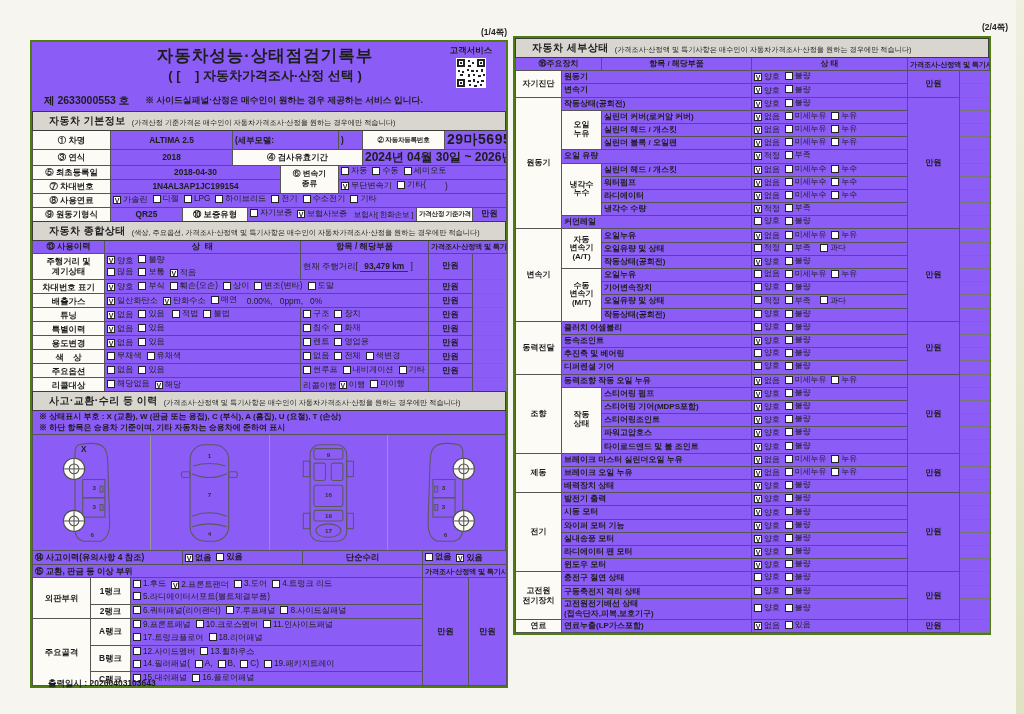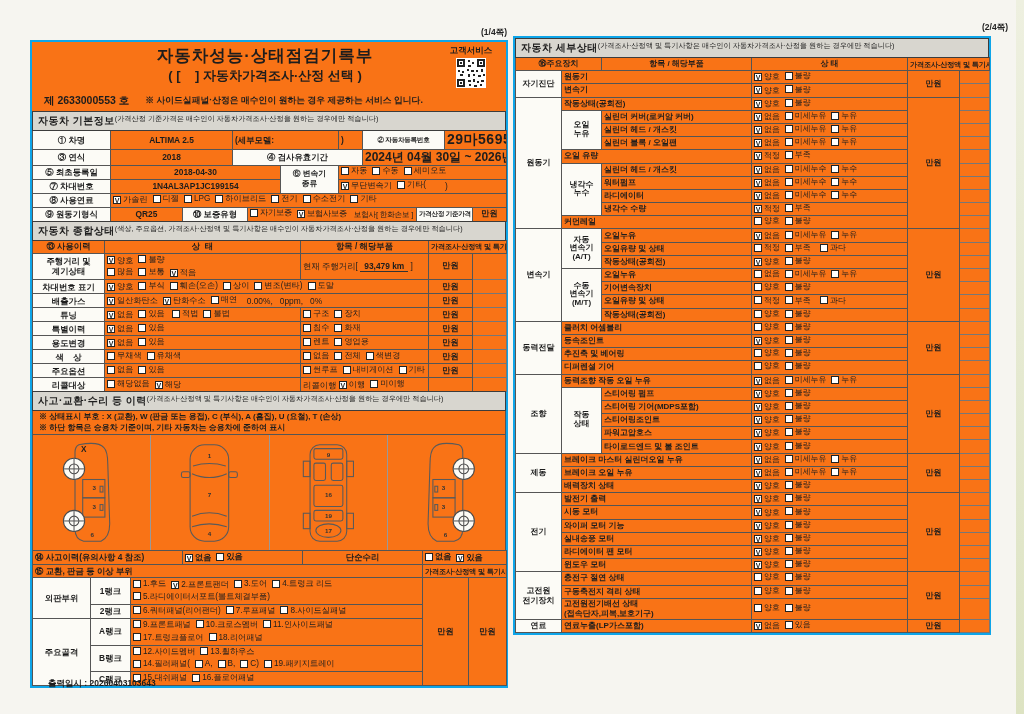--- a/index.html
+++ b/index.html
@@ -1,31 +1,31 @@
 <!DOCTYPE html>
 <html><head>
 <meta charset="utf-8">
 <style>
 *{box-sizing:border-box;margin:0;padding:0}
 html,body{width:1024px;height:714px}
 body{position:relative;background:#f6f5f0;font-family:"Liberation Sans",sans-serif;color:#1d1d1d;overflow:hidden}
 body::after{content:"";position:absolute;right:0;top:0;width:8px;height:100%;background:linear-gradient(#eef0e0,#dde3c2);pointer-events:none}
 .pagelabel{position:absolute;font-size:8.5px;font-weight:bold;color:#222}
-.page{position:absolute;background:#f97316;border:2px solid #0ea5e9}
+.page{position:absolute;background:#8b5cf6;border:2px solid #4d7c0f}
 .lp-head{display:flex;align-items:flex-start;padding:3px 6px 0 6px}
 .titlebox{flex:1;text-align:center;padding-left:50px}
 .title{font-size:16.5px;font-weight:bold;letter-spacing:1px}
 .subtitle{font-size:13px;font-weight:bold;margin-top:0}
 .qrbox{width:58px;text-align:center}
 .qrlabel{font-size:8.5px;font-weight:bold}
 .qr{width:30px;height:30px;margin:1px auto 0}
 .docrow{display:flex;align-items:center;gap:16px;padding:2px 6px 3px 12px}
 .docno{font-size:10.5px;font-weight:bold}
 .notice{font-size:8.8px;font-weight:bold}
-.secbar{background:#d8d6cf;border:1px solid #3c3c3c;display:flex;align-items:flex-start;padding:2px 5px;position:relative;z-index:2}
+.secbar{background:#d8d6cf;border:1px solid #3c3c3c;display:flex;align-items:flex-end;gap:6px;padding:2px 16px;position:relative;z-index:2}
 .secbar b{font-size:10px;letter-spacing:.5px}
 .secbar span{font-size:7.2px}
 table{border-collapse:collapse;table-layout:fixed;width:100%}
 .t{margin-top:-1px}
 td{border:1px solid #555;font-size:8.4px;padding:0 2px;overflow:hidden;white-space:nowrap;height:14px;vertical-align:middle;line-height:1.25}
 .lb{font-weight:bold;text-align:center;background:#fcfbf6}
 .lb2{font-weight:bold;text-align:left}
 .val{text-align:center;font-weight:bold}
 .big{font-size:14px;letter-spacing:.5px}
 .item{text-align:left;font-weight:bold}

